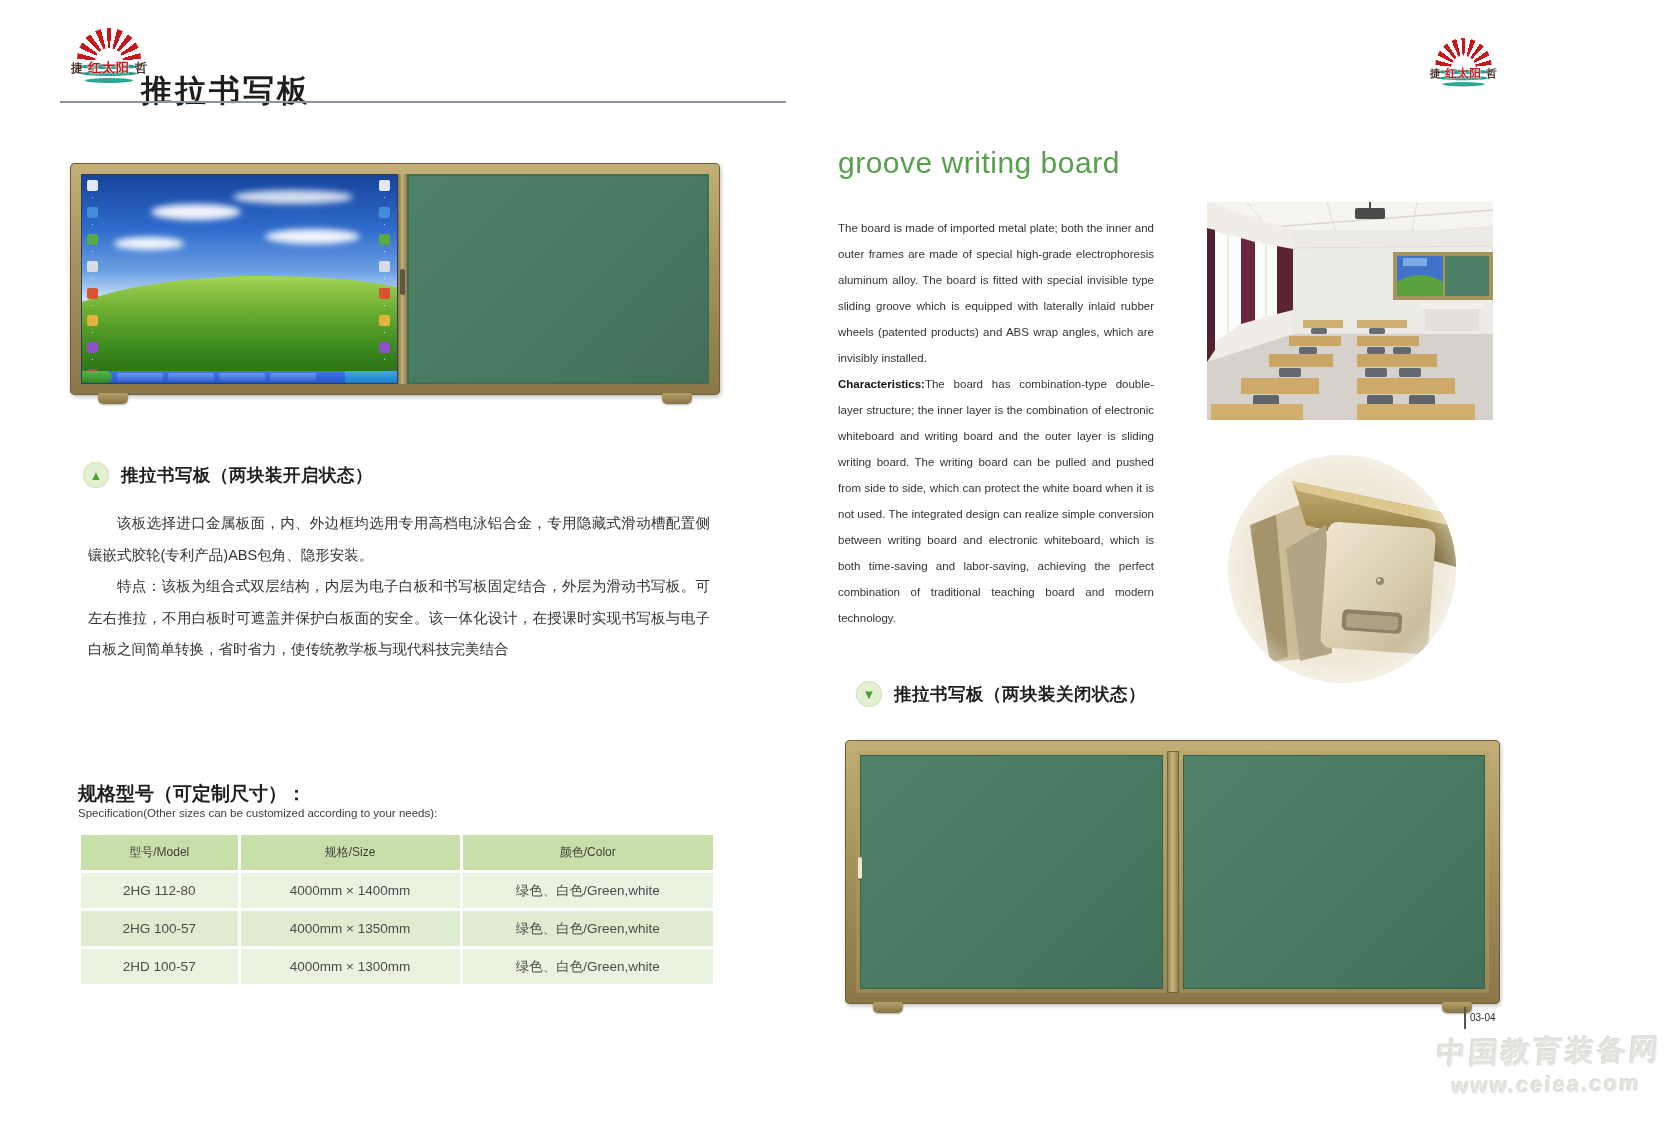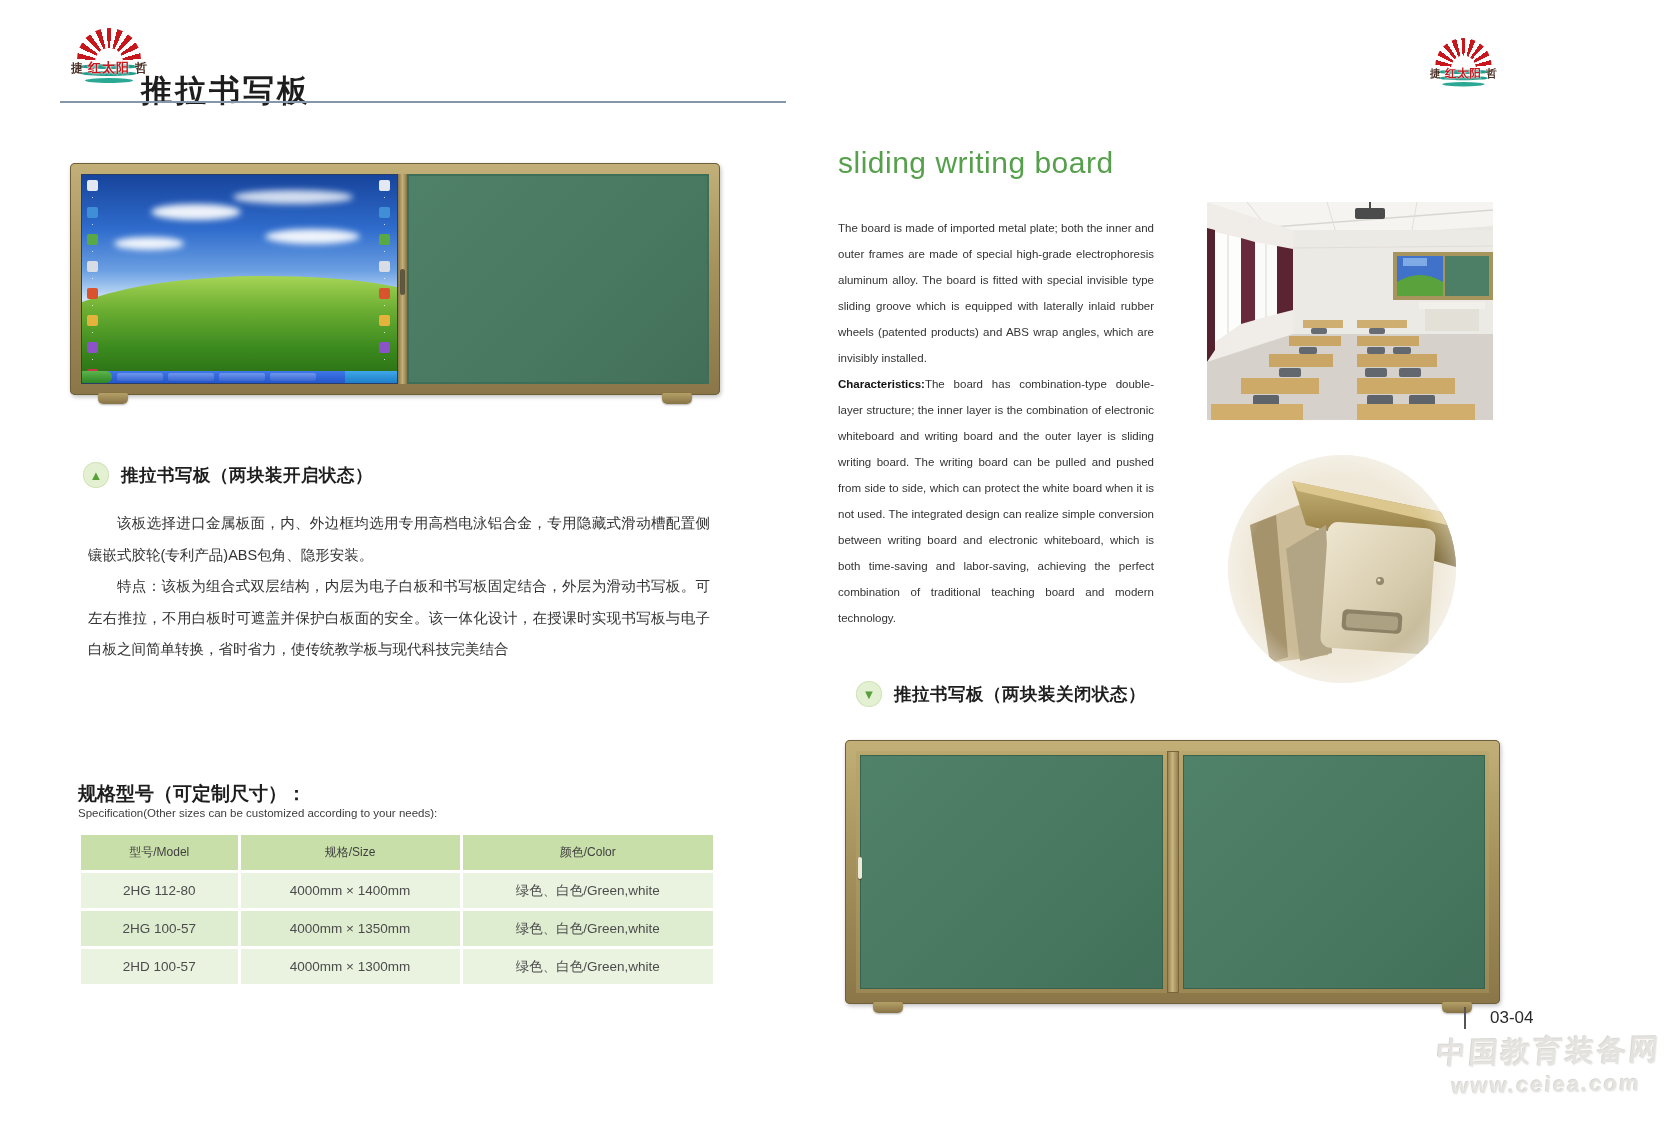--- a/index.html
+++ b/index.html
@@ -160,22 +160,22 @@
   #classroom-photo { left:1207px; top:202px; width:286px; height:218px; }
 
   
   #corner-closeup { position:absolute; left:1228px; top:455px; width:228px; height:228px;
     border-radius:50%; overflow:hidden; }
   #corner-closeup .fade { position:absolute; inset:0; border-radius:50%;
     background:radial-gradient(circle at 50% 50%, rgba(255,255,255,0) 58%,
       rgba(255,255,255,.55) 80%, #ffffff 97%); }
 
   
-  .page-num { position:absolute; left:1464px; top:1007px; font-size:17px; color:#2a2a2a;
-    border-left:2px solid #555; padding-left:24px; line-height:22px; }
+  .page-num { position:absolute; left:1464px; top:1007px; font-size:10px; color:#2a2a2a;
+    border-left:2px solid #555; padding-left:4px; line-height:22px; }
   .watermark { position:absolute; left:1420px; top:1032px; width:256px;
     text-align:center; color:#e4e3e0; transform:skewX(-6deg) rotate(-1deg);
     text-shadow:1px 1px 0 #f7f7f5, -1px -1px 0 #d8d8d4; user-select:none; }
   .watermark .wm1 { font-size:29px; font-weight:bold; letter-spacing:3px; }
   .watermark .wm2 { font-size:22px; font-weight:bold; letter-spacing:2px; }
 </style>
 </head>
 <body>
 
 <div id="spread">
@@ -287,21 +287,21 @@
     <div class="water w1"></div>
     <div class="water w2"></div>
     <div class="water w3"></div>
     <div class="logo-chars">
       <span class="side-char">捷</span>
       <span class="mid-chars">红太阳</span>
       <span class="side-char">哲</span>
     </div>
   </div>
 
-  <div class="en-heading">sliding writing board</div>
+  <div class="en-heading">groove writing board</div>
 
   <div class="en-body">
     <p>The board is made of imported metal plate; both the inner and outer frames are made of special high-grade electrophoresis aluminum alloy. The board is fitted with special invisible type sliding groove which is equipped with laterally inlaid rubber wheels (patented products) and ABS wrap angles, which are invisibly installed.</p>
     <p><b>Characteristics:</b><span>The board has combination-type double-layer structure; the inner layer is the combination of electronic whiteboard and writing board and the outer layer is sliding writing board. The writing board can be pulled and pushed from side to side, which can protect the white board when it is not used. The integrated design can realize simple conversion between writing board and electronic whiteboard, which is both time-saving and labor-saving, achieving the perfect combination of traditional teaching board and modern technology.</span></p>
   </div>
 
   <div class="photo-frame" id="classroom-photo">
     <svg viewBox="0 0 286 218" width="286" height="218">
       <rect width="286" height="218" fill="#eae7e2"></rect>
 

